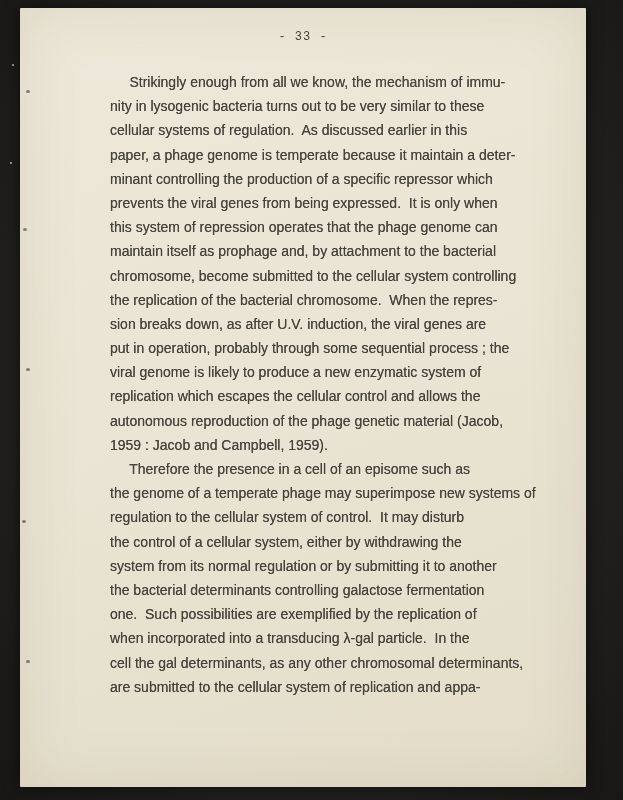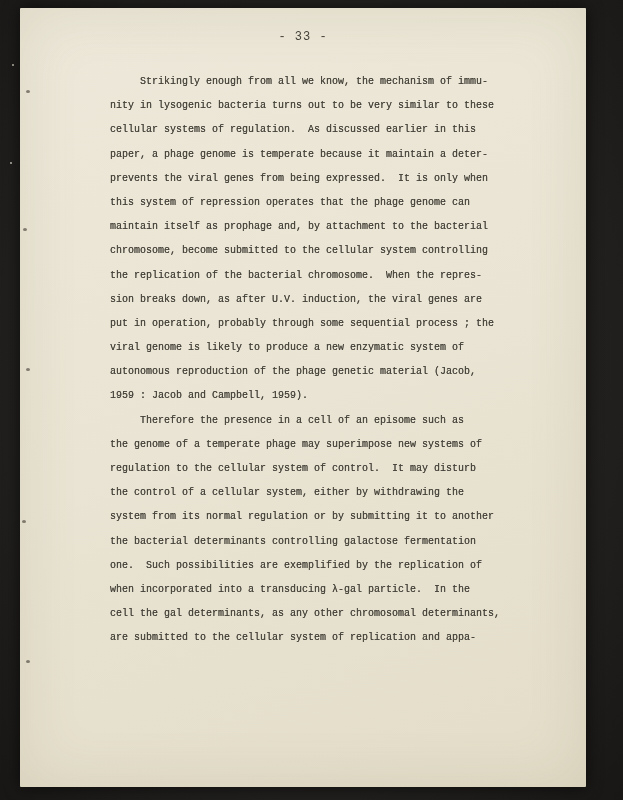--- a/index.html
+++ b/index.html
@@ -33,22 +33,22 @@
     font-family: "Liberation Mono", "DejaVu Sans Mono", monospace;
     font-size: 12px;
     letter-spacing: 1px;
     color: #45423a;
   }
   .text-block {
     position: absolute;
     left: 90px;
     top: 62px;
     width: 460px;
-    font-family: Liberation Mono, monospace;
-    font-size: 10px;
+    font-family: Liberation Sans, sans-serif;
+    font-size: 14px;
     color: #45423a;
     text-shadow: 0 0 0.5px rgba(62,58,48,0.75);
   }
   .line {
     white-space: pre;
     height: 24.2px;
     line-height: 24.2px;
   }
   .binding-mark {
     position: absolute;
@@ -72,28 +72,30 @@
 <div class="dust-speck" style="left:10px; top:162px;"></div>
 
 <div class="paper">
   <div class="page-number">- 33 -</div>
 
   <div class="text-block">
       <div class="line">     Strikingly enough from all we know, the mechanism of immu-</div>
       <div class="line">nity in lysogenic bacteria turns out to be very similar to these</div>
       <div class="line">cellular systems of regulation.  As discussed earlier in this</div>
       <div class="line">paper, a phage genome is temperate because it maintain a deter-</div>
+      <div class="line">minant controlling the production of a specific repressor which</div>
       <div class="line">prevents the viral genes from being expressed.  It is only when</div>
       <div class="line">this system of repression operates that the phage genome can</div>
       <div class="line">maintain itself as prophage and, by attachment to the bacterial</div>
       <div class="line">chromosome, become submitted to the cellular system controlling</div>
       <div class="line">the replication of the bacterial chromosome.  When the repres-</div>
       <div class="line">sion breaks down, as after U.V. induction, the viral genes are</div>
       <div class="line">put in operation, probably through some sequential process ; the</div>
       <div class="line">viral genome is likely to produce a new enzymatic system of</div>
+      <div class="line">replication which escapes the cellular control and allows the</div>
       <div class="line">autonomous reproduction of the phage genetic material (Jacob,</div>
       <div class="line">1959 : Jacob and Campbell, 1959).</div>
       <div class="line">     Therefore the presence in a cell of an episome such as</div>
       <div class="line">the genome of a temperate phage may superimpose new systems of</div>
       <div class="line">regulation to the cellular system of control.  It may disturb</div>
       <div class="line">the control of a cellular system, either by withdrawing the</div>
       <div class="line">system from its normal regulation or by submitting it to another</div>
       <div class="line">the bacterial determinants controlling galactose fermentation</div>
       <div class="line">one.  Such possibilities are exemplified by the replication of</div>
       <div class="line">when incorporated into a transducing λ-gal particle.  In the</div>

